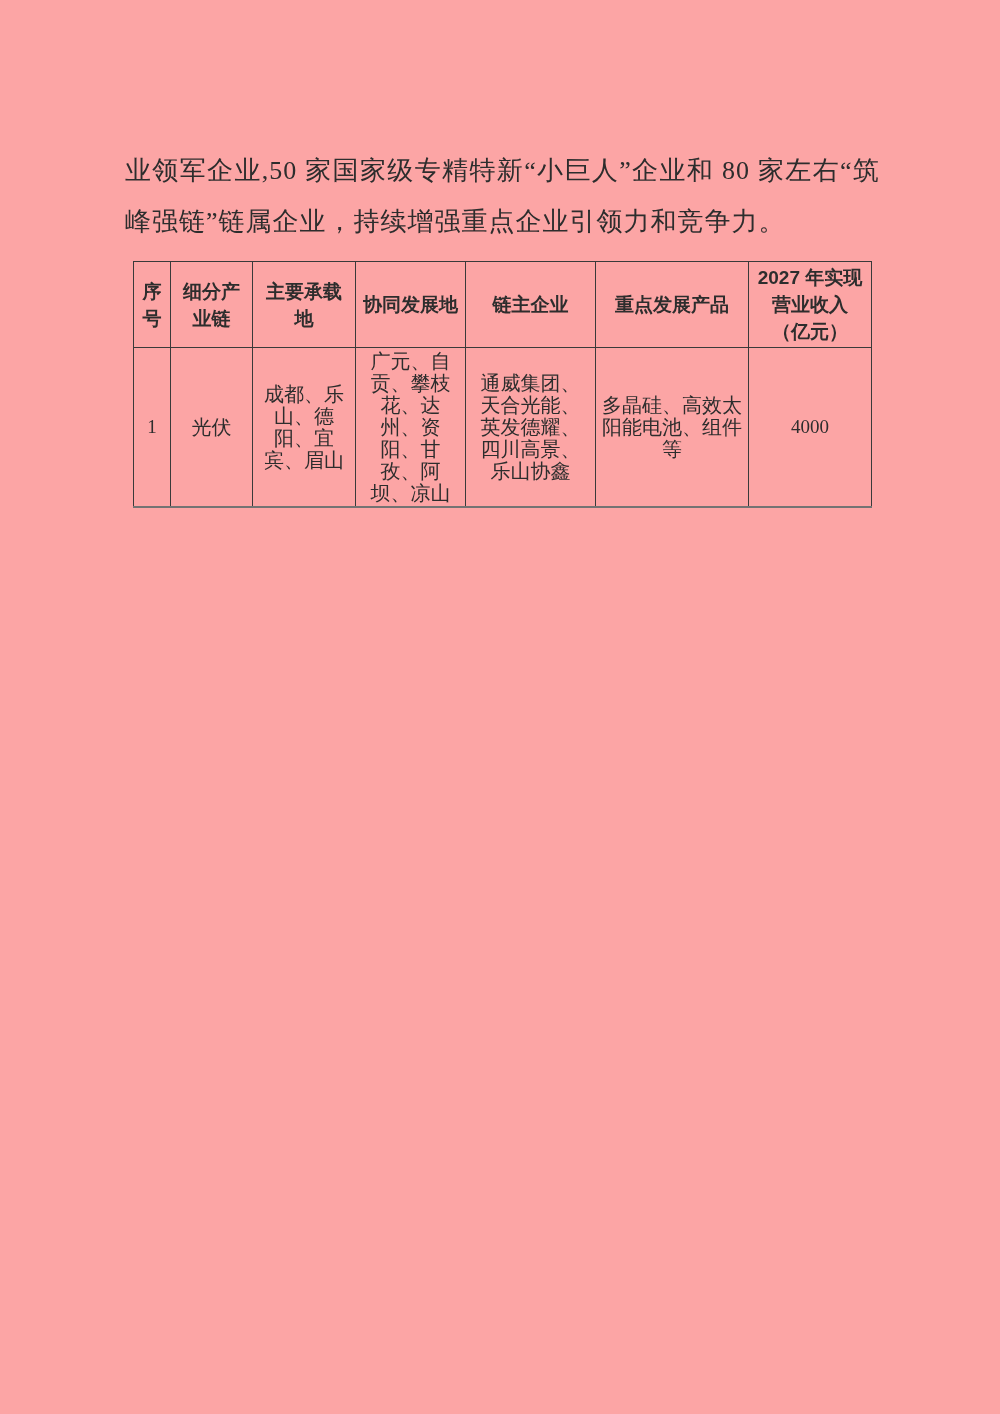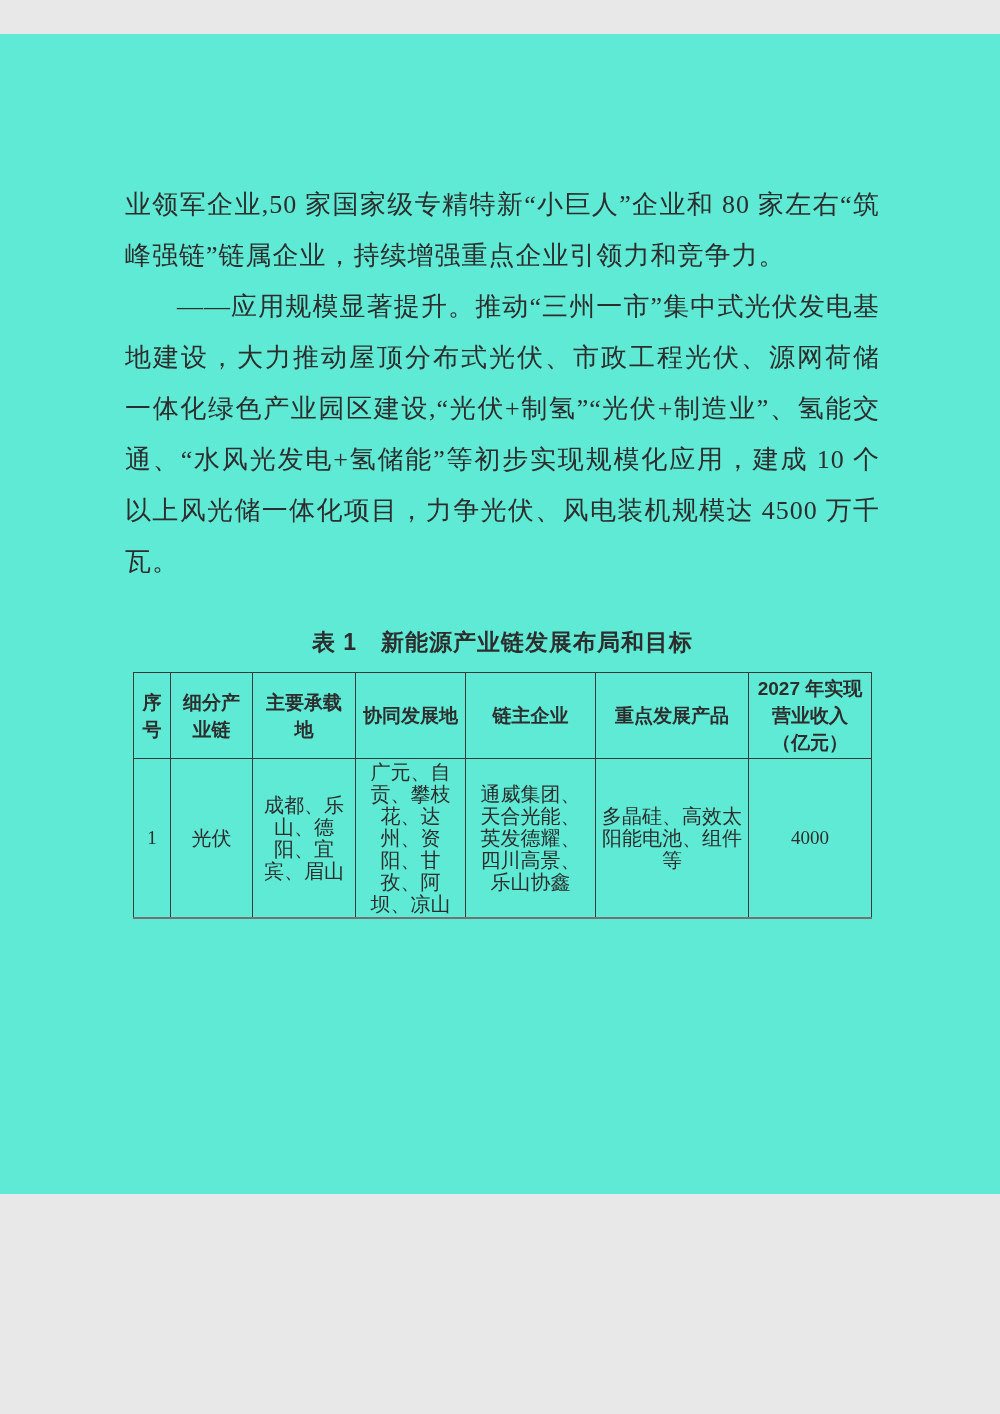--- a/index.html
+++ b/index.html
@@ -3,25 +3,24 @@
 <meta charset="utf-8">
 <style>
   html, body { margin:0; padding:0; }
   body {
     width:1000px; height:1414px;
     background:#e8e8e8;
     font-family:"Liberation Serif","DejaVu Serif",serif;
   }
   .sheet {
     position:relative;
-    width:1000px; height:1160px;
-    background:#5eead4;
+    width:1000px; height:1414px;
+    background:#fca5a5;
     color:#2d2d2d;
     overflow:hidden;
-    margin-top:34px;
   }
   .content {
     padding:145px 120px 0 125px;
   }
   .para {
     margin:0;
     font-size:26px;
     line-height:51px;
     letter-spacing:1px;
     text-align:justify;
@@ -74,23 +73,21 @@
     letter-spacing:3px;
   }
 </style>
 </head>
 <body>
 
 <div class="sheet">
   <div class="content">
 
     <p class="para">业领军企业,50 家国家级专精特新“小巨人”企业和 80 家左右“筑峰强链”链属企业，持续增强重点企业引领力和竞争力。</p>
-    <p class="para indent">——应用规模显著提升。推动“三州一市”集中式光伏发电基地建设，大力推动屋顶分布式光伏、市政工程光伏、源网荷储一体化绿色产业园区建设,“光伏+制氢”“光伏+制造业”、氢能交通、“水风光发电+氢储能”等初步实现规模化应用，建成 10 个以上风光储一体化项目，力争光伏、风电装机规模达 4500 万千瓦。</p>
 
-    <div class="tbl-title">表 1　新能源产业链发展布局和目标</div>
 
     <table class="main-table">
       <colgroup>
         <col style="width:37px">
         <col style="width:82px">
         <col style="width:103px">
         <col style="width:110px">
         <col style="width:130px">
         <col style="width:153px">
         <col style="width:123px">

